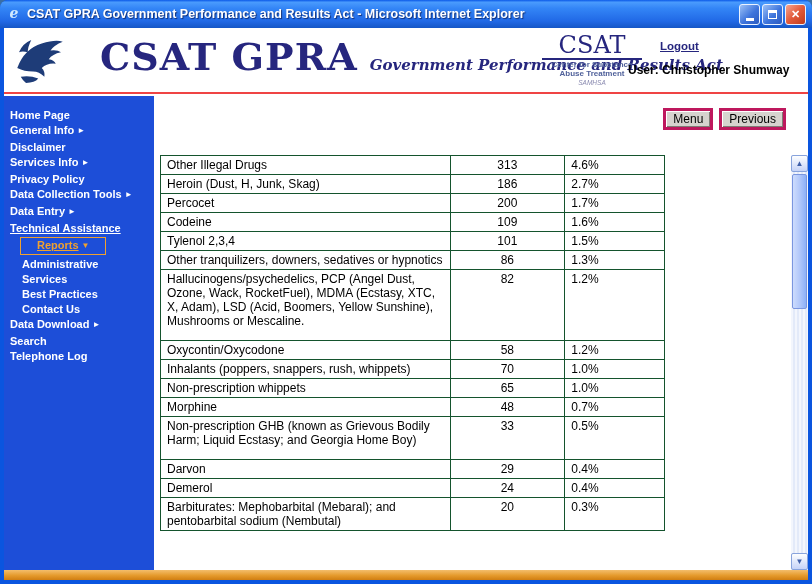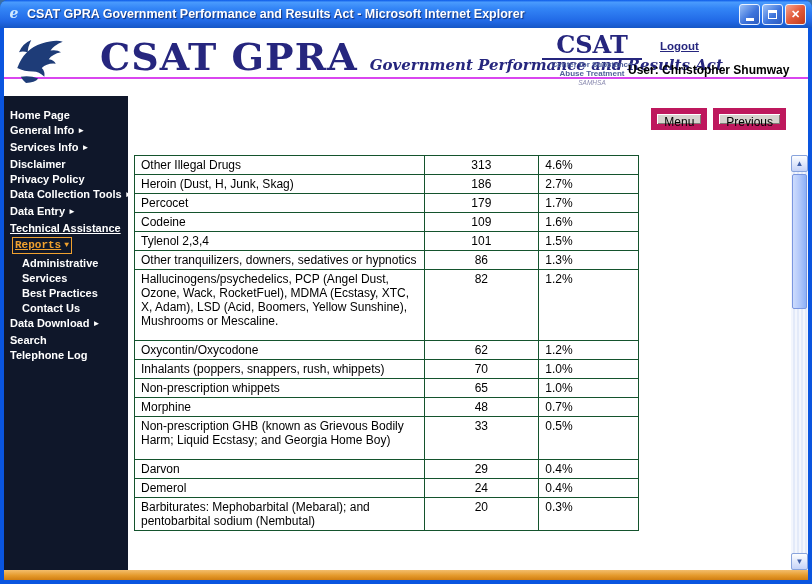--- a/index.html
+++ b/index.html
@@ -29,46 +29,46 @@
     display:flex;align-items:center;justify-content:center;cursor:pointer;
     color:#fff;font-size:11px;font-weight:bold;
   }
   .win-btn.min,.win-btn.max{background:linear-gradient(135deg,#9CC1F7 0%,#3D74DC 55%,#2C5BC0 100%);}
   .win-btn.close{background:linear-gradient(135deg,#F7A590 0%,#E25A3A 50%,#C13C1C 100%);}
   .glyph-min{width:8px;height:3px;background:#fff;margin-top:10px;}
   .glyph-max{width:9px;height:9px;border:1px solid #fff;border-top-width:3px;}
   
   .window-body{position:absolute;top:28px;left:4px;right:4px;bottom:4px;background:#fff;overflow:hidden;}
   
-  .site-header{position:absolute;top:0;left:0;right:0;height:51px;background:#fff;border-bottom:2px solid #d946ef;}
+  .site-header{position:absolute;top:0;left:0;right:0;height:66px;background:#fff;border-bottom:2px solid #ef4444;}
   .hhs-logo{position:absolute;left:8px;top:3px;}
   .brand{position:absolute;left:96px;top:6px;display:flex;align-items:baseline;white-space:nowrap;}
   .brand-main{font-family:"DejaVu Serif",serif;font-weight:bold;font-size:38px;color:#26267E;letter-spacing:1px;}
   .brand-tagline{font-family:"DejaVu Serif",serif;font-style:italic;font-weight:bold;font-size:15px;color:#26267E;margin-left:12px;}
   .seal{position:absolute;left:538px;top:4px;width:100px;text-align:center;color:#26267E;}
-  .seal-title{font-family:"DejaVu Serif",serif;font-weight:bold;font-size:24px;line-height:26px;border-bottom:2px solid #26267E;}
+  .seal-title{font-family:"DejaVu Serif",serif;font-weight:normal;font-size:24px;line-height:26px;border-bottom:2px solid #26267E;}
   .seal-sub{font-size:8px;font-weight:bold;color:#51629B;line-height:9px;}
   .seal-samhsa{font-size:6.5px;font-style:italic;color:#8A8AB0;margin-top:1px;}
   .header-right{position:absolute;top:8px;right:10px;width:170px;text-align:left;}
   .logout{display:inline-block;margin-left:32px;color:#26267E;font-weight:bold;font-size:11.5px;cursor:pointer;}
   .user{margin-top:9px;font-weight:bold;font-size:12px;color:#000;white-space:nowrap;}
   
   .main-row{position:absolute;top:68px;left:0;right:0;bottom:10px;display:flex;}
-  .sidebar{width:124px;background:#0f172a;color:#fff;padding:12px 2px 0 6px;font-size:11px;font-weight:bold;line-height:14px;}
+  .sidebar{width:150px;background:#1d4ed8;color:#fff;padding:12px 2px 0 6px;font-size:11px;font-weight:bold;line-height:14px;}
   .sb-item{padding:0 0 1px 0;cursor:pointer;white-space:nowrap;}
   .sb-item.indent{padding-left:12px;}
   .sb-item .arrow{font-size:8px;margin-left:3px;position:relative;top:-1px;}
   .sb-box{display:inline-block;}
-  .sb-item.active .sb-box{border:1px solid #F0A12F;color:#F0A12F;padding:0 2px;margin:1px 2px;font-family:Liberation Mono, monospace;}
+  .sb-item.active .sb-box{border:1px solid #F0A12F;color:#F0A12F;padding:0 16px;margin:1px 10px;}
   .sb-item.underline .sb-text{text-decoration:underline;}
   .content{flex:1;position:relative;background:#fff;overflow:hidden;}
   
   .toolbar{position:absolute;top:12px;right:22px;display:flex;gap:6px;}
   .btn{
-    height:22px;padding:1px 7px;background:#D6D3CE;border:6px solid #be185d;
+    height:22px;padding:1px 7px;background:#D6D3CE;border:3px solid #be185d;
     box-shadow:inset 1px 1px 0 #FFFFFF,inset -1px -1px 0 #7F7C76;
     font-family:"Liberation Sans",sans-serif;font-size:12px;color:#000;cursor:pointer;
   }
   
   .data-table{position:absolute;top:59px;left:6px;width:505px;border-collapse:collapse;font-size:12px;color:#000;}
   .data-table td{border:1px solid #14532d;padding:2px 6px;vertical-align:top;line-height:14px;}
   td.col-name{width:290px;}
   td.col-count{width:115px;text-align:center;}
   td.col-pct{width:100px;text-align:left;}
   tr.tall td{padding-bottom:12px;}
@@ -131,22 +131,22 @@
       <div class="header-right">
         <a class="logout" href="#">Logout</a>
         <div class="user">User: Christopher Shumway</div>
       </div>
     </div>
 
     <div class="main-row">
       <div class="sidebar">
           <div class="sb-item"><span class="sb-box"><span class="sb-text">Home Page</span></span></div>
           <div class="sb-item"><span class="sb-box"><span class="sb-text">General Info</span><span class="arrow">►</span></span></div>
+          <div class="sb-item"><span class="sb-box"><span class="sb-text">Disclaimer</span></span></div>
           <div class="sb-item"><span class="sb-box"><span class="sb-text">Services Info</span><span class="arrow">►</span></span></div>
-          <div class="sb-item"><span class="sb-box"><span class="sb-text">Disclaimer</span></span></div>
           <div class="sb-item"><span class="sb-box"><span class="sb-text">Privacy Policy</span></span></div>
           <div class="sb-item"><span class="sb-box"><span class="sb-text">Data Collection Tools</span><span class="arrow">►</span></span></div>
           <div class="sb-item"><span class="sb-box"><span class="sb-text">Data Entry</span><span class="arrow">►</span></span></div>
           <div class="sb-item underline"><span class="sb-box"><span class="sb-text">Technical Assistance</span></span></div>
           <div class="sb-item active underline"><span class="sb-box"><span class="sb-text">Reports</span><span class="arrow">▼</span></span></div>
           <div class="sb-item indent"><span class="sb-box"><span class="sb-text">Administrative</span></span></div>
           <div class="sb-item indent"><span class="sb-box"><span class="sb-text">Services</span></span></div>
           <div class="sb-item indent"><span class="sb-box"><span class="sb-text">Best Practices</span></span></div>
           <div class="sb-item indent"><span class="sb-box"><span class="sb-text">Contact Us</span></span></div>
           <div class="sb-item"><span class="sb-box"><span class="sb-text">Data Download</span><span class="arrow">►</span></span></div>
@@ -165,21 +165,21 @@
                 <td class="col-count">313</td>
                 <td class="col-pct">4.6%</td>
               </tr>
               <tr>
                 <td class="col-name">Heroin (Dust, H, Junk, Skag)</td>
                 <td class="col-count">186</td>
                 <td class="col-pct">2.7%</td>
               </tr>
               <tr>
                 <td class="col-name">Percocet</td>
-                <td class="col-count">179</td>
+                <td class="col-count">200</td>
                 <td class="col-pct">1.7%</td>
               </tr>
               <tr>
                 <td class="col-name">Codeine</td>
                 <td class="col-count">109</td>
                 <td class="col-pct">1.6%</td>
               </tr>
               <tr>
                 <td class="col-name">Tylenol 2,3,4</td>
                 <td class="col-count">101</td>
@@ -190,21 +190,21 @@
                 <td class="col-count">86</td>
                 <td class="col-pct">1.3%</td>
               </tr>
               <tr class="tall">
                 <td class="col-name">Hallucinogens/psychedelics, PCP (Angel Dust, Ozone, Wack, RocketFuel), MDMA (Ecstasy, XTC, X, Adam), LSD (Acid, Boomers, Yellow Sunshine), Mushrooms or Mescaline.</td>
                 <td class="col-count">82</td>
                 <td class="col-pct">1.2%</td>
               </tr>
               <tr>
                 <td class="col-name">Oxycontin/Oxycodone</td>
-                <td class="col-count">62</td>
+                <td class="col-count">58</td>
                 <td class="col-pct">1.2%</td>
               </tr>
               <tr>
                 <td class="col-name">Inhalants (poppers, snappers, rush, whippets)</td>
                 <td class="col-count">70</td>
                 <td class="col-pct">1.0%</td>
               </tr>
               <tr>
                 <td class="col-name">Non-prescription whippets</td>
                 <td class="col-count">65</td>

